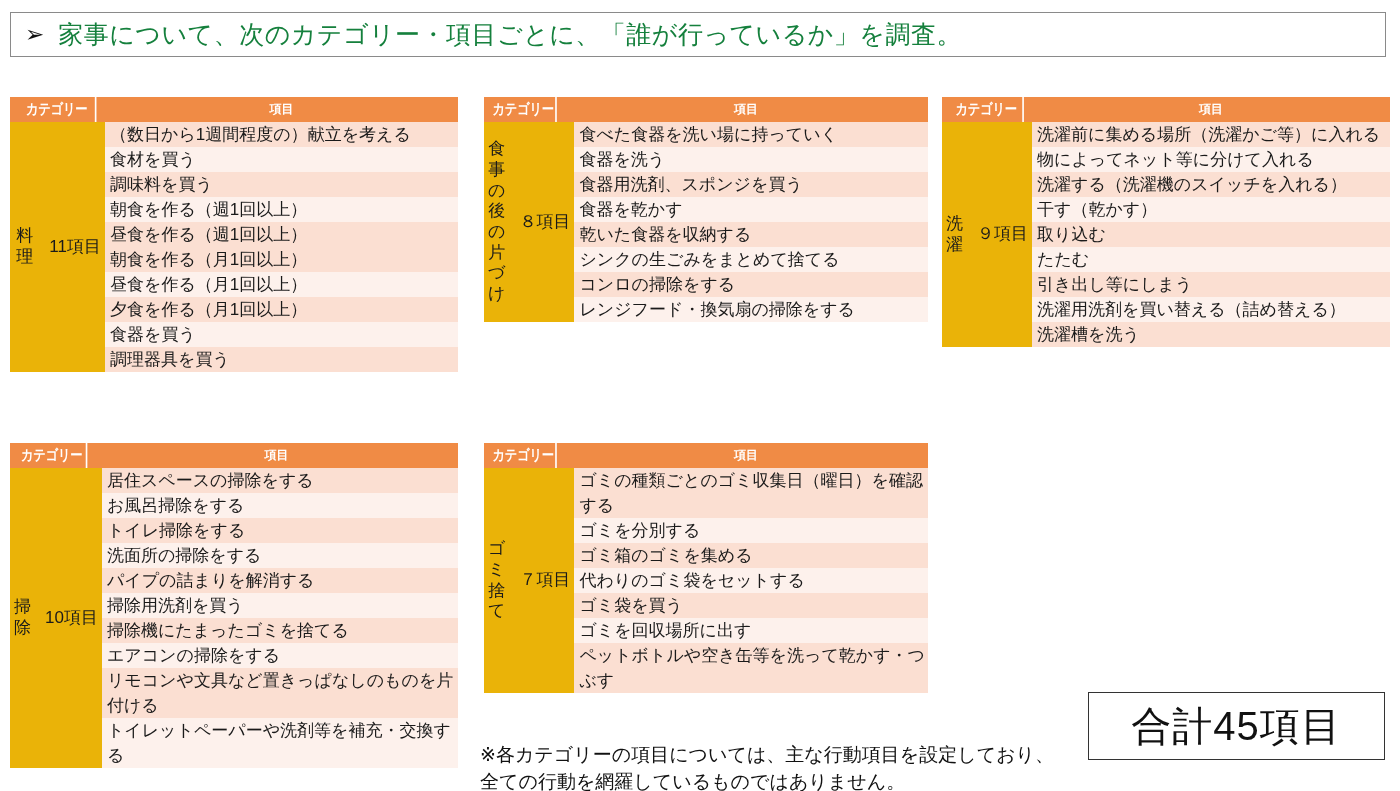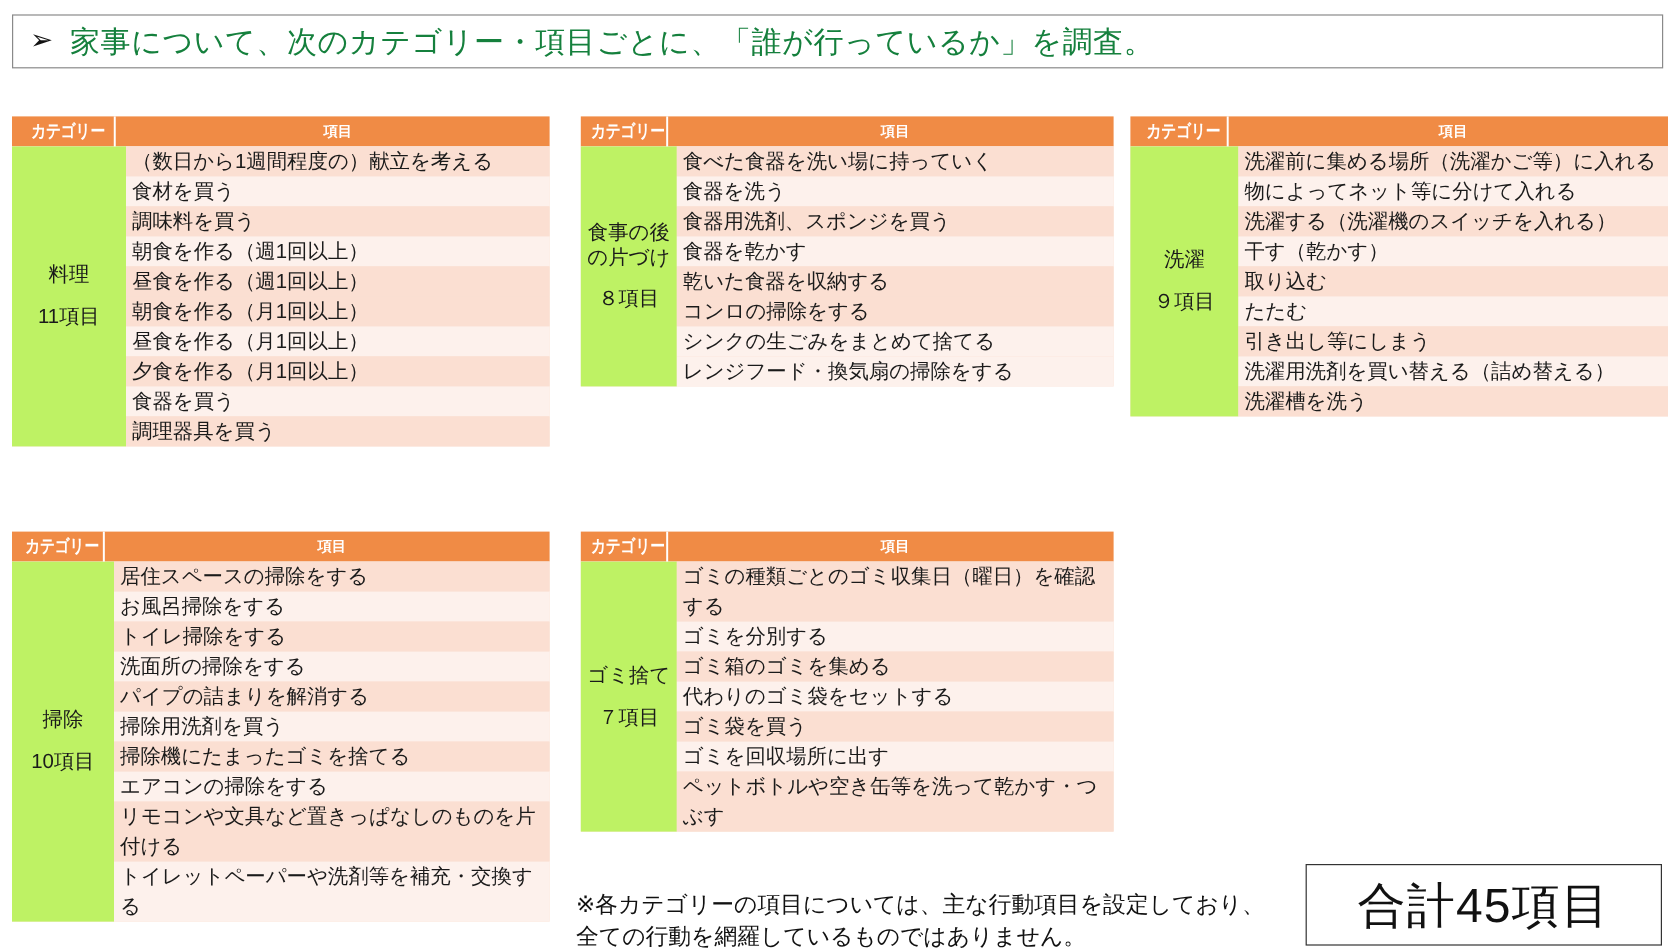--- a/index.html
+++ b/index.html
@@ -75,23 +75,23 @@
     justify-content: center;
     font-size: 12px;
   }
   .tbl-body {
     display: flex;
     background: #FBDFD2;
   }
   .cat-cell {
     flex: 0 0 var(--catw);
     box-sizing: border-box;
-    background: #bef264;
-    display: flex;
-    flex-direction: column;
+    background: #eab308;
+    display: flex;
+    flex-direction: row;
     align-items: center;
     justify-content: center;
     font-size: 17px;
     line-height: 1.22;
     text-align: center;
     padding: 0 4px;
     gap: 14px;
   }
   .cat-count {
     font-size: 17px;
@@ -129,21 +129,21 @@
     font-size: 19px;
     line-height: 1.42;
     color: #111;
     margin-top: 24px;
   }
 
   
   .total-box {
     position: absolute;
     left: 1088px;
-    top: 720px;
+    top: 692px;
     width: 297px;
     height: 68px;
     border: 1.5px solid #333333;
     box-sizing: border-box;
     background: #ffffff;
     display: flex;
     align-items: center;
     justify-content: center;
   }
   .total-text {
@@ -195,22 +195,22 @@
         <div class="cat-cell">
           <div class="cat-name">食事の後の片づけ</div>
           <div class="cat-count">８項目</div>
         </div>
         <div class="items-cell">
           <div class="item-row odd">食べた食器を洗い場に持っていく</div>
           <div class="item-row even">食器を洗う</div>
           <div class="item-row odd">食器用洗剤、スポンジを買う</div>
           <div class="item-row even">食器を乾かす</div>
           <div class="item-row odd">乾いた食器を収納する</div>
+          <div class="item-row even">シンクの生ごみをまとめて捨てる</div>
           <div class="item-row odd">コンロの掃除をする</div>
-          <div class="item-row even">シンクの生ごみをまとめて捨てる</div>
           <div class="item-row even">レンジフード・換気扇の掃除をする</div>
         </div>
       </div>
     </div>
     <div class="tbl" style="left: 942px; top: 97px; width: 448px; --catw: 90px;">
       <div class="tbl-head">
         <div class="th-cat">カテゴリー</div>
         <div class="th-item">項目</div>
       </div>
       <div class="tbl-body">

